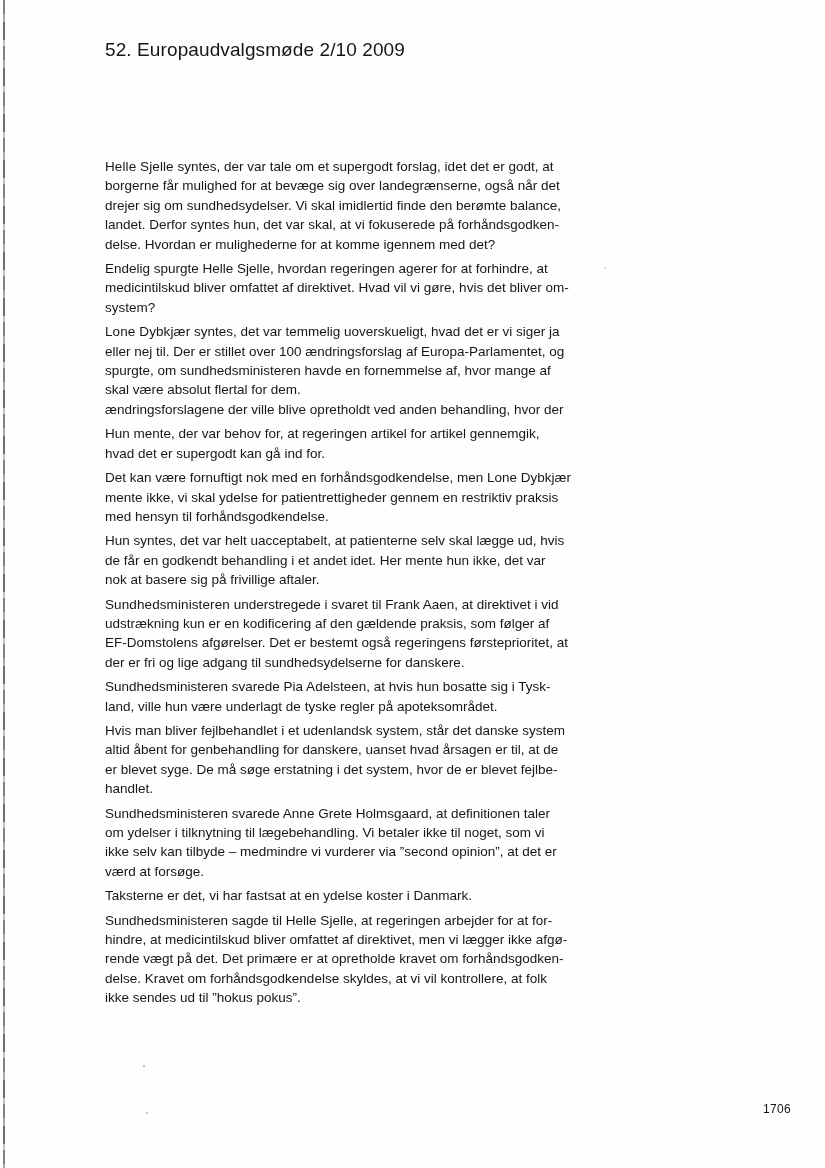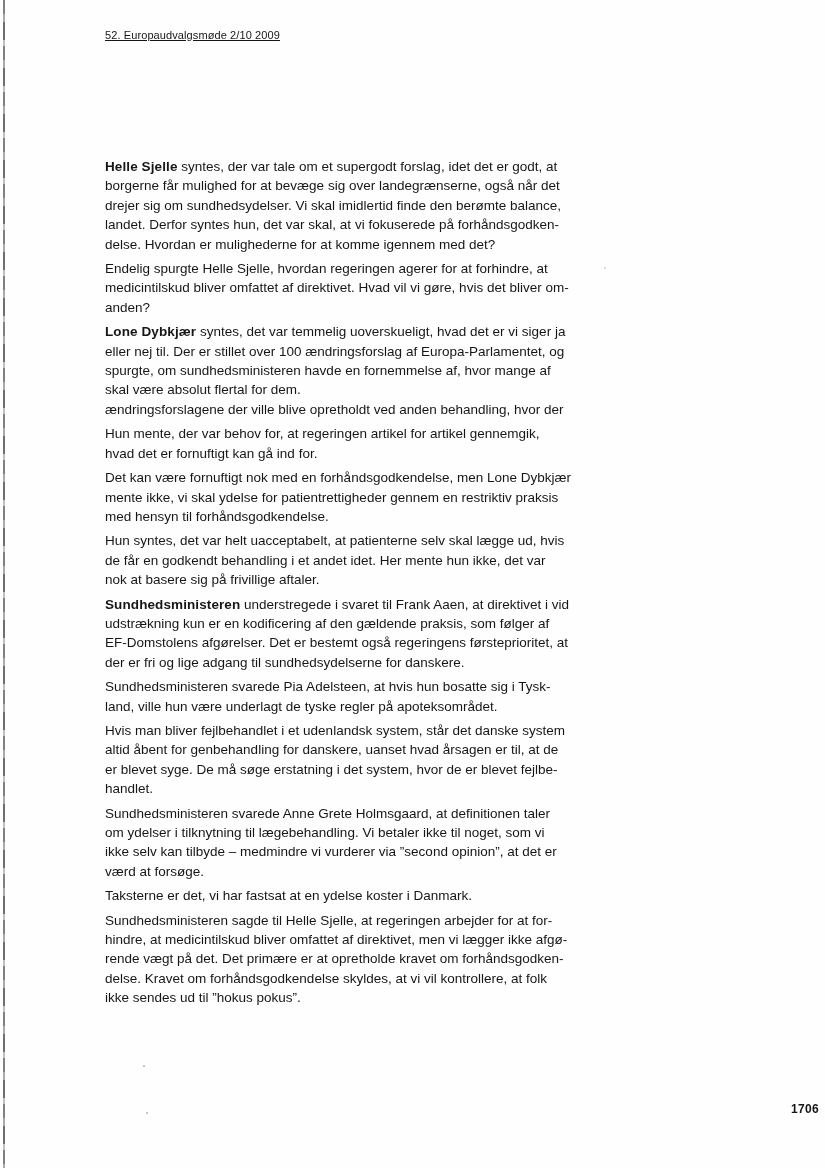--- a/index.html
+++ b/index.html
@@ -28,52 +28,50 @@
       #6b6b6b 0px, #6b6b6b 14px,
       #9a9a9a 14px, #9a9a9a 22px,
       #555555 22px, #555555 40px,
       #b5b5b5 40px, #b5b5b5 46px
     );
     opacity: 0.85;
   }
   .header {
     position: absolute;
     left: 105px;
-    top: 29px;
-    font-size: 11px;
+    top: 39px;
+    font-size: 19px;
     letter-spacing: 0.1px;
     white-space: pre;
-    text-decoration: underline;
   }
   .content {
     position: absolute;
     left: 105px;
     top: 157px;
     width: 540px;
     font-size: 13.5px;
     line-height: 19.4px;
   }
   .para {
     margin: 0 0 5px 0;
   }
   .line {
     white-space: pre;
   }
   .para b {
-    font-weight: bold;
+    font-weight: normal;
     letter-spacing: 0.1px;
   }
   .page-number {
     position: absolute;
     left: 763px;
     top: 1102px;
     font-size: 12px;
-    font-weight: 700;
+    font-weight: 400;
     letter-spacing: 0.3px;
-    margin-left: 28px;
   }
   .speck {
     position: absolute;
     background: #b0b0b0;
     width: 2px;
     height: 2px;
     border-radius: 1px;
   }
 </style>
 </head>
@@ -88,32 +86,32 @@
       <div class="para">
         <div class="line"><b>Helle Sjelle</b> syntes, der var tale om et supergodt forslag, idet det er godt, at</div>
         <div class="line">borgerne får mulighed for at bevæge sig over landegrænserne, også når det</div>
         <div class="line">drejer sig om sundhedsydelser. Vi skal imidlertid finde den berømte balance,</div>
         <div class="line">landet. Derfor syntes hun, det var skal, at vi fokuserede på forhåndsgodken-</div>
         <div class="line">delse. Hvordan er mulighederne for at komme igennem med det?</div>
       </div>
       <div class="para">
         <div class="line">Endelig spurgte Helle Sjelle, hvordan regeringen agerer for at forhindre, at</div>
         <div class="line">medicintilskud bliver omfattet af direktivet. Hvad vil vi gøre, hvis det bliver om-</div>
-        <div class="line">anden?</div>
+        <div class="line">system?</div>
       </div>
       <div class="para">
         <div class="line"><b>Lone Dybkjær</b> syntes, det var temmelig uoverskueligt, hvad det er vi siger ja</div>
         <div class="line">eller nej til. Der er stillet over 100 ændringsforslag af Europa-Parlamentet, og</div>
         <div class="line">spurgte, om sundhedsministeren havde en fornemmelse af, hvor mange af</div>
         <div class="line">skal være absolut flertal for dem.</div>
         <div class="line">ændringsforslagene der ville blive opretholdt ved anden behandling, hvor der</div>
       </div>
       <div class="para">
         <div class="line">Hun mente, der var behov for, at regeringen artikel for artikel gennemgik,</div>
-        <div class="line">hvad det er fornuftigt kan gå ind for.</div>
+        <div class="line">hvad det er supergodt kan gå ind for.</div>
       </div>
       <div class="para">
         <div class="line">Det kan være fornuftigt nok med en forhåndsgodkendelse, men Lone Dybkjær</div>
         <div class="line">mente ikke, vi skal ydelse for patientrettigheder gennem en restriktiv praksis</div>
         <div class="line">med hensyn til forhåndsgodkendelse.</div>
       </div>
       <div class="para">
         <div class="line">Hun syntes, det var helt uacceptabelt, at patienterne selv skal lægge ud, hvis</div>
         <div class="line">de får en godkendt behandling i et andet idet. Her mente hun ikke, det var</div>
         <div class="line">nok at basere sig på frivillige aftaler.</div>

